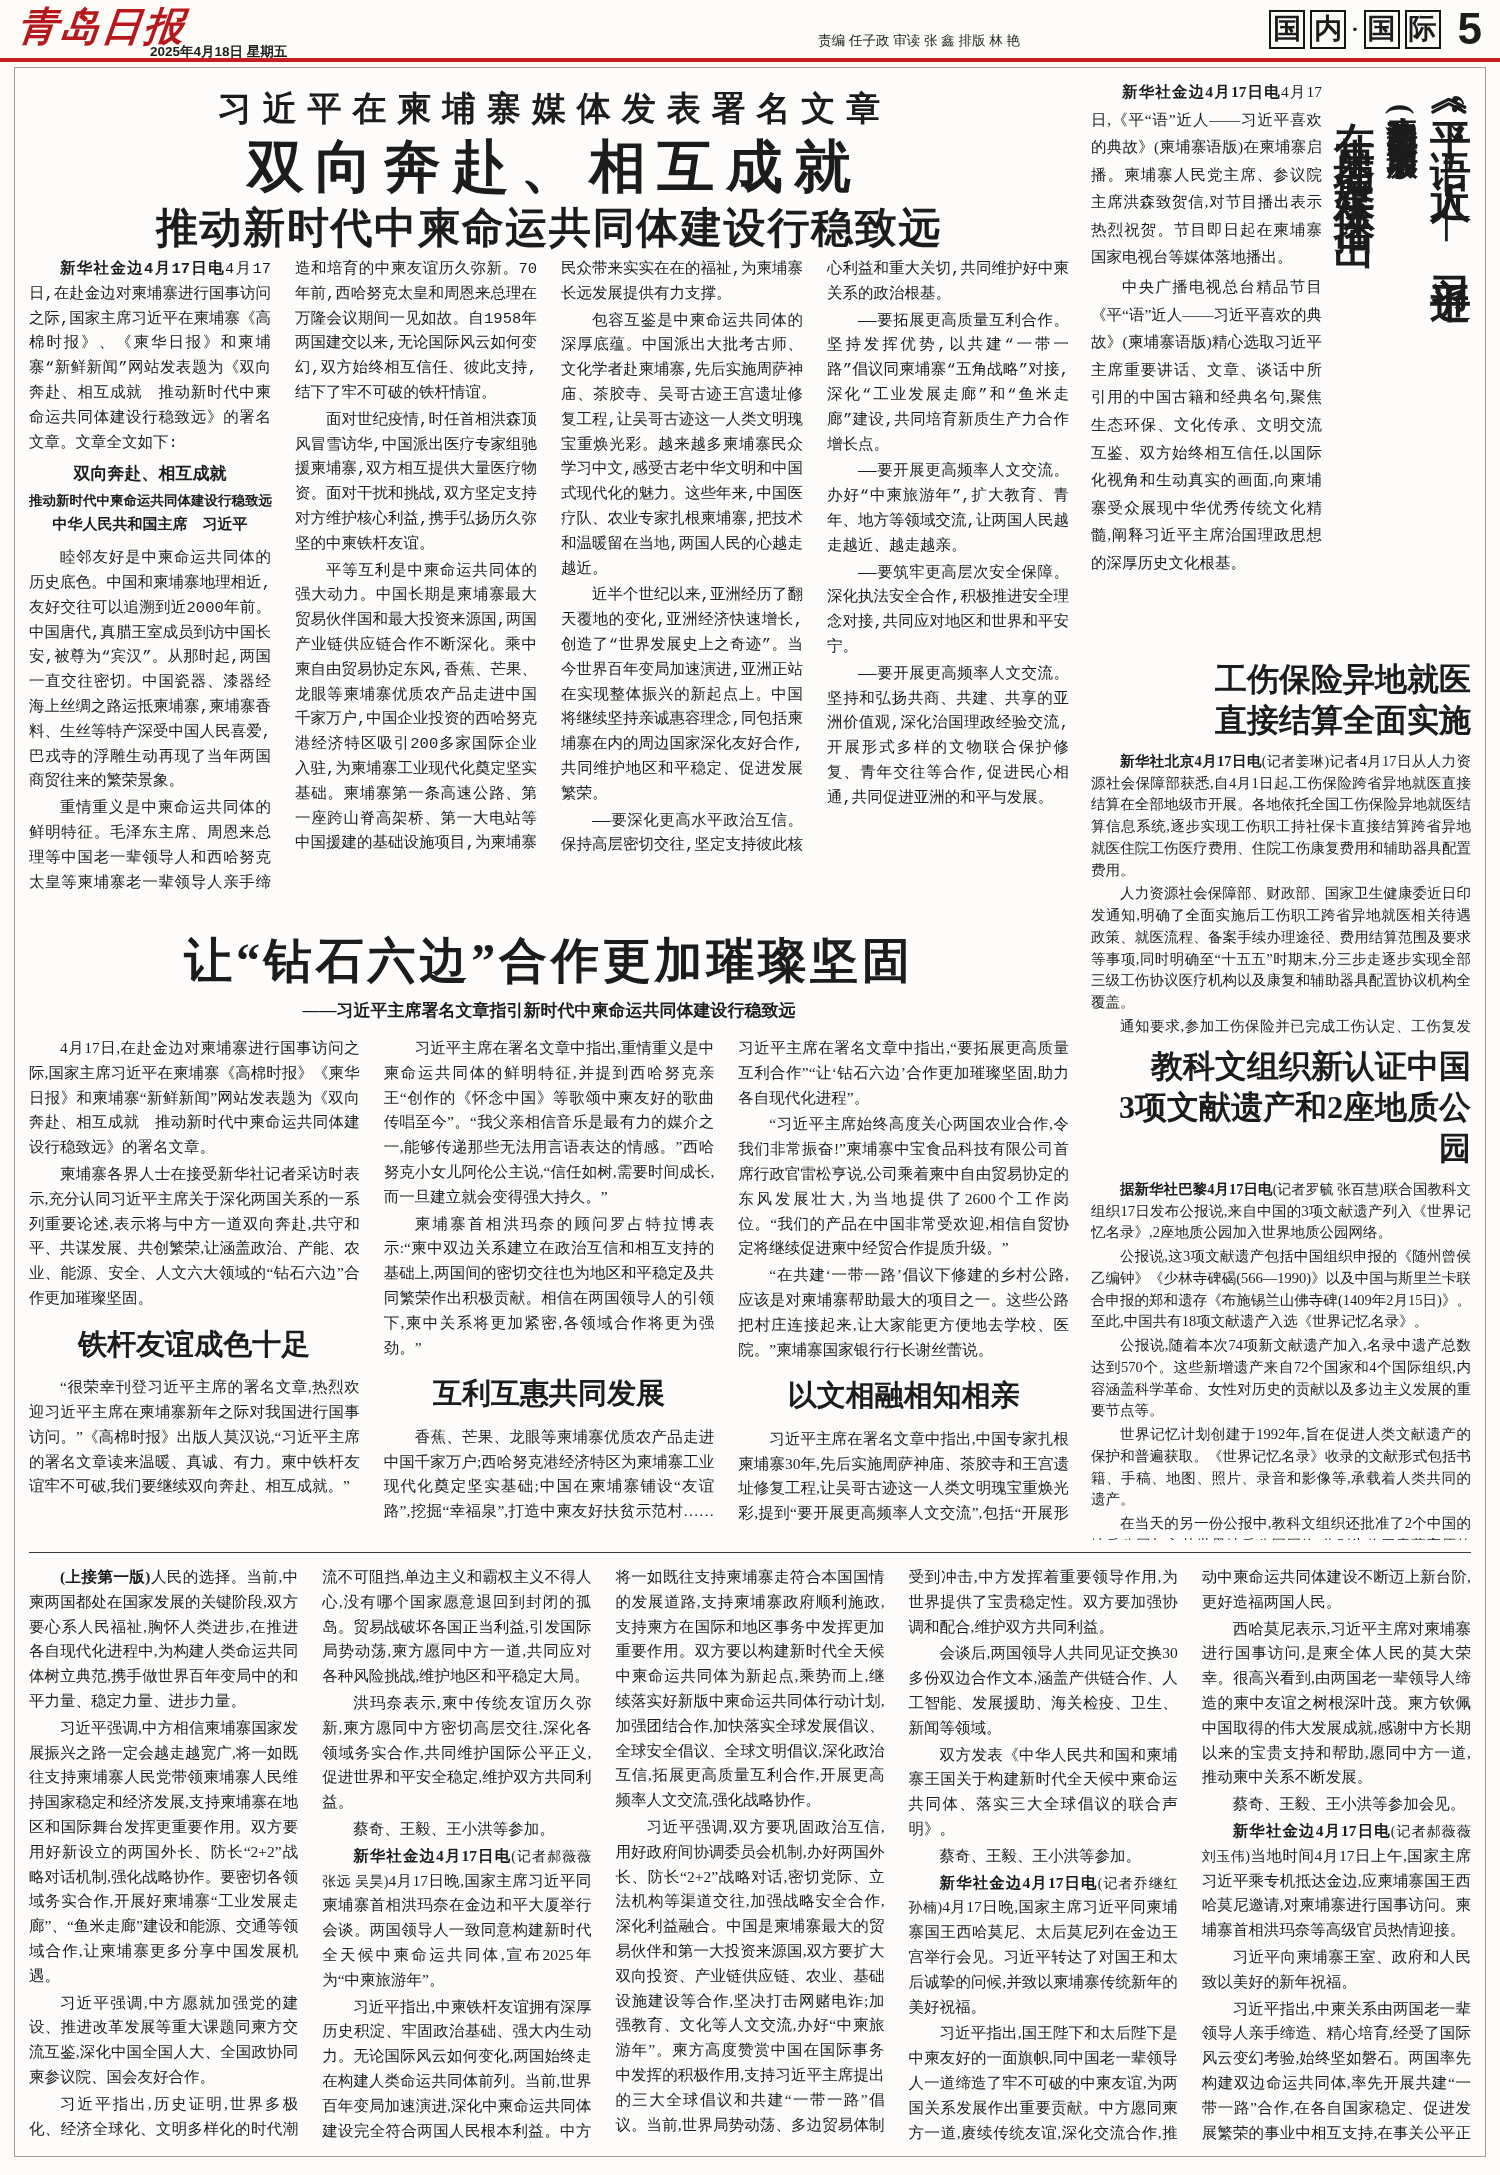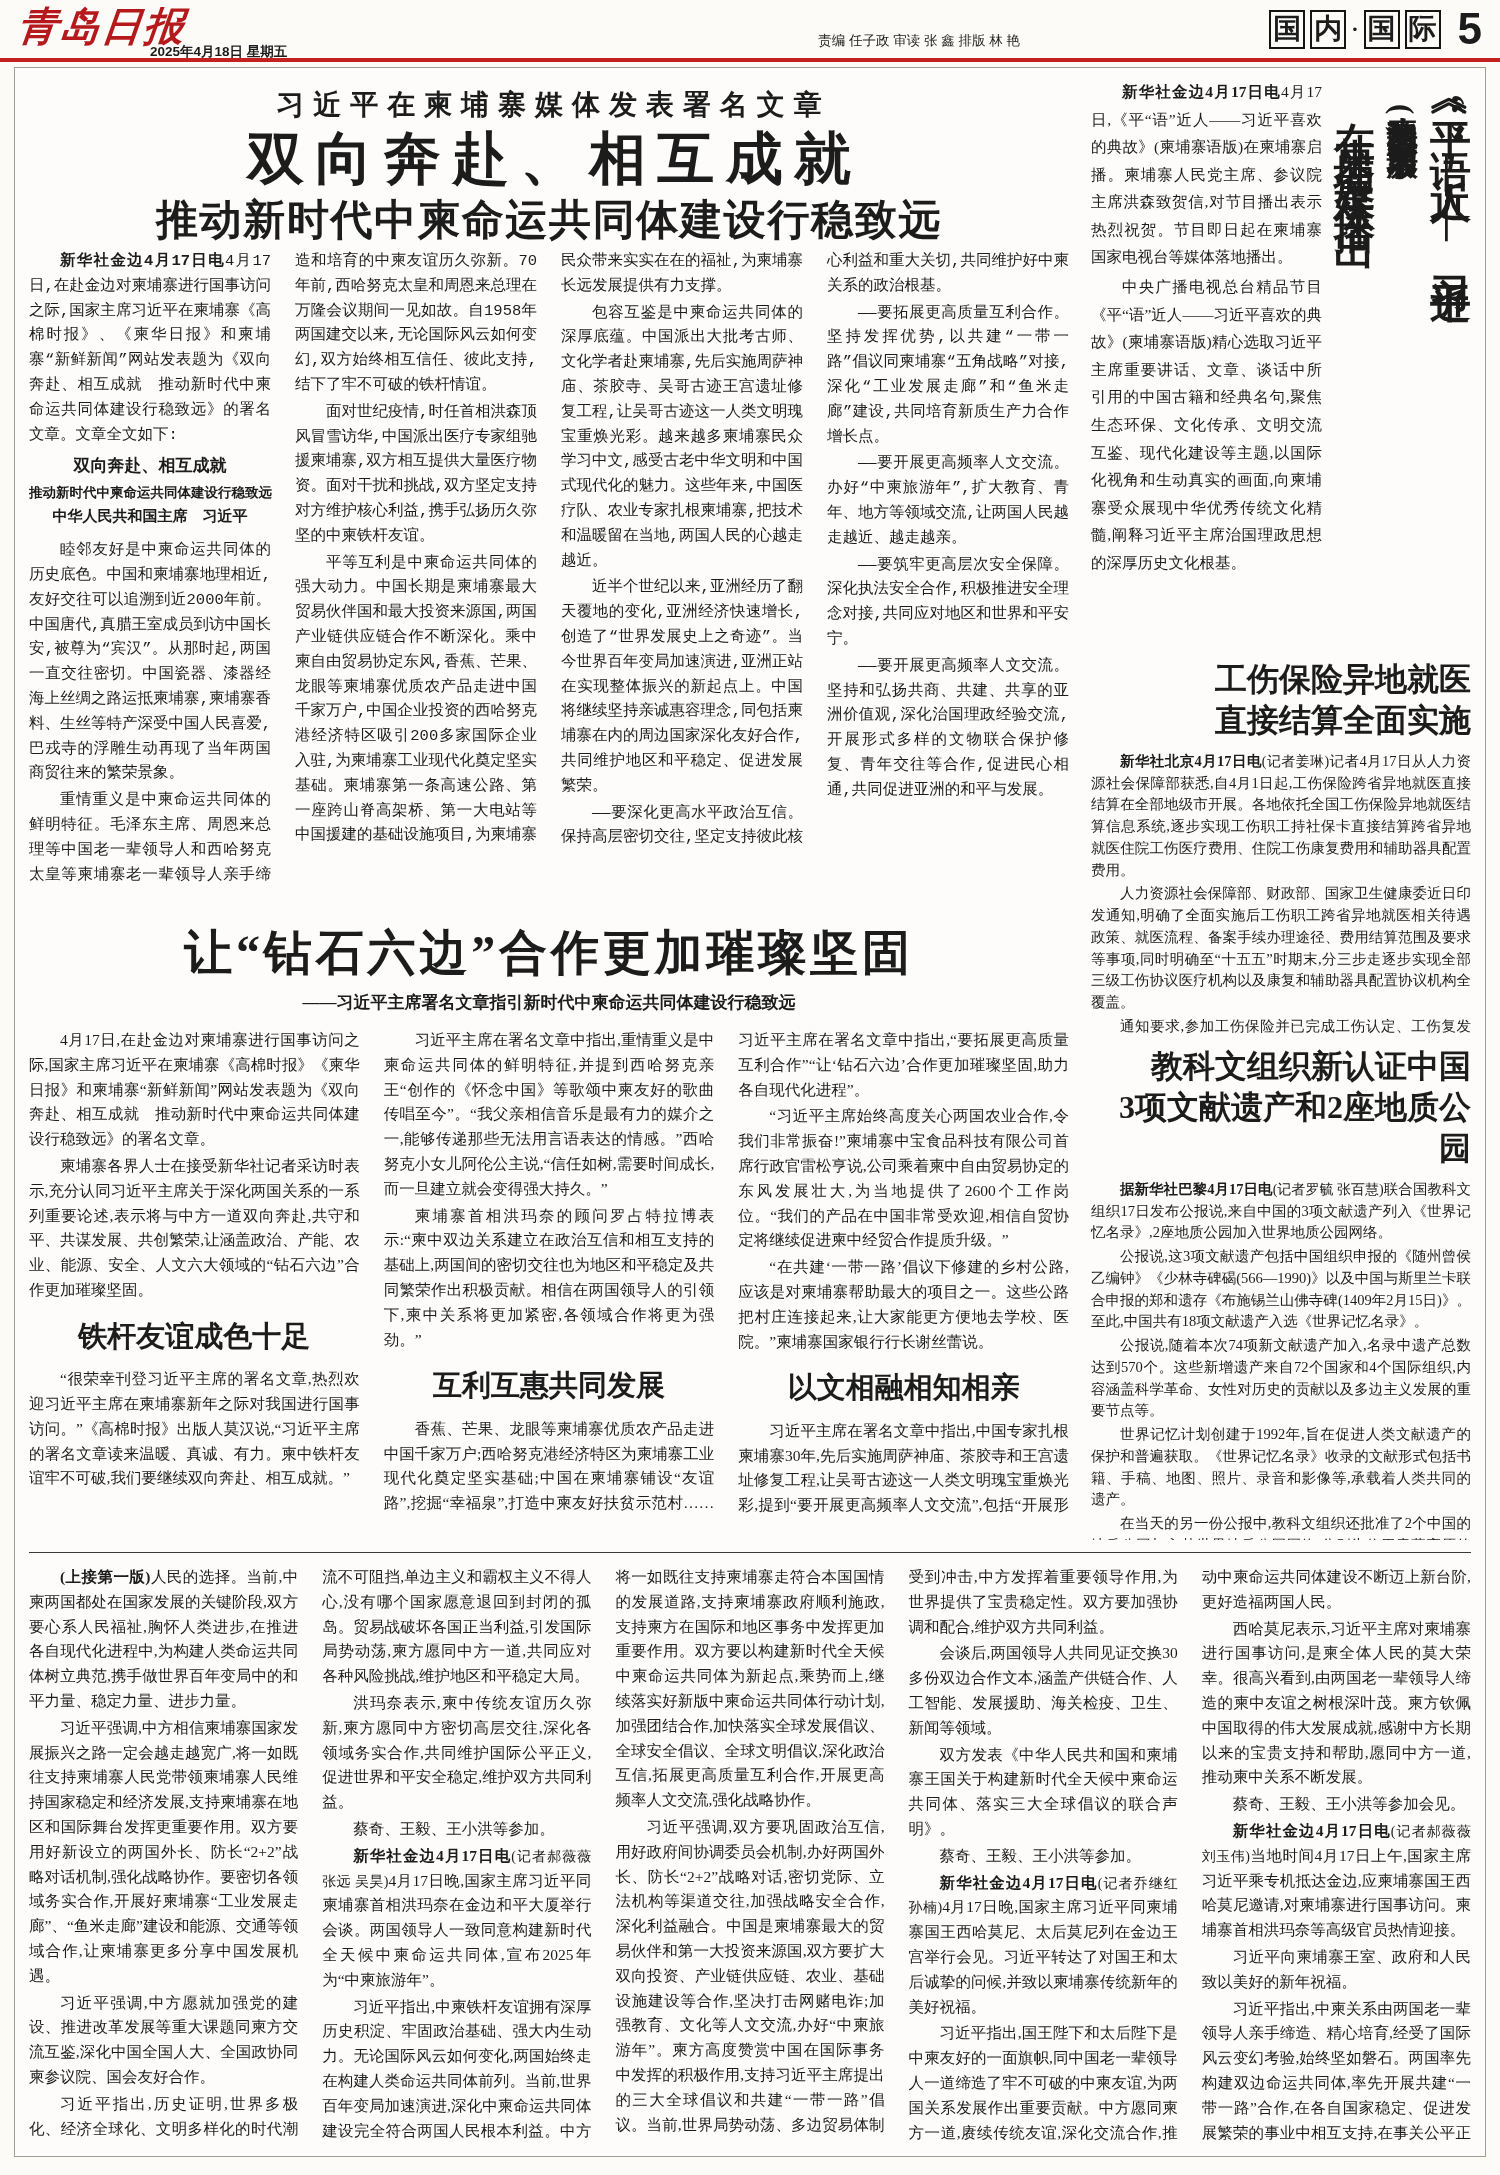--- a/index.html
+++ b/index.html
@@ -21,21 +21,21 @@
   .dot{font-size:22px;font-weight:900;}
   .pn{font-size:44px;font-weight:700;margin-left:12px;font-family:"Liberation Sans","DejaVu Sans",sans-serif;}
   .redline{height:4px;background:#c3201f;margin:2px 0 0;}
   
   .frame{margin:5px 14px 0;border:1px solid #a29d93;padding:10px 14px;
          height:2090px;box-sizing:border-box;overflow:hidden;background:#fdfcfa;}
   .toprow{display:flex;gap:22px;height:1462px;overflow:hidden;}
   .leftzone{width:1040px;flex:none;}
   .rail{flex:1;min-width:0;}
   
-  .kicker{text-align:center;font-size:28px;font-weight:600;letter-spacing:.32em;
+  .kicker{text-align:center;font-size:34px;font-weight:600;letter-spacing:.32em;
           margin:8px 0 4px;text-indent:.32em;}
   .h1{text-align:center;font-size:57px;font-weight:900;letter-spacing:.2em;
       line-height:1.1;text-indent:.2em;}
   .h2{text-align:center;font-size:42px;font-weight:900;letter-spacing:.04em;
       line-height:1.2;margin-top:4px;}
   .mbody{margin-top:4px;height:648px;column-count:4;column-gap:24px;
          column-fill:auto;overflow:hidden;font-size:15.5px;line-height:1.6;
          text-align:justify;font-family:Liberation Mono, monospace;}
   p{margin:0 0 2px;text-indent:2em;}
   .lead{font-weight:700;}
@@ -137,21 +137,21 @@
             </div>
         </div>
 
       </div>
 
       <div class="rail">
 
         <div class="vart">
           <div class="vbody">
               <p><b class="lead">新华社金边4月17日电</b>4月17日,《平“语”近人——习近平喜欢的典故》(柬埔寨语版)在柬埔寨启播。柬埔寨人民党主席、参议院主席洪森致贺信,对节目播出表示热烈祝贺。节目即日起在柬埔寨国家电视台等媒体落地播出。</p>
-              <p>中央广播电视总台精品节目《平“语”近人——习近平喜欢的典故》(柬埔寨语版)精心选取习近平主席重要讲话、文章、谈话中所引用的中国古籍和经典名句,聚焦生态环保、文化传承、文明交流互鉴、现代化建设等主题,以国际化视角和生动真实的画面,向柬埔寨受众展现中华优秀传统文化精髓,阐释习近平主席治国理政思想的深厚历史文化根基。</p>
+              <p>中央广播电视总台精品节目《平“语”近人——习近平喜欢的典故》(柬埔寨语版)精心选取习近平主席重要讲话、文章、谈话中所引用的中国古籍和经典名句,聚焦生态环保、文化传承、文明交流互鉴、双方始终相互信任,以国际化视角和生动真实的画面,向柬埔寨受众展现中华优秀传统文化精髓,阐释习近平主席治国理政思想的深厚历史文化根基。</p>
             </div>
           <div class="vhead">
             <span class="vl1">《平“语”近人——习近平</span>
             <span class="vl2">喜欢的典故》(柬埔寨语版)</span>
             <span class="vl3">在柬埔寨媒体播出</span>
           </div>
         </div>
 
         <div>
           <div class="rhead">

